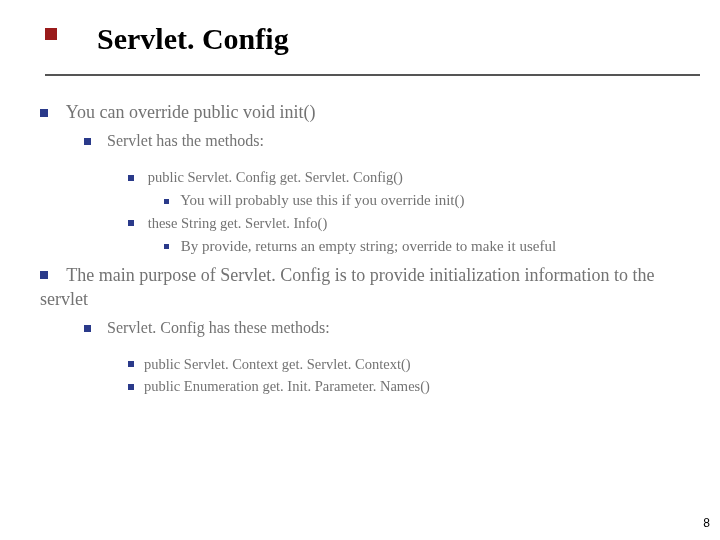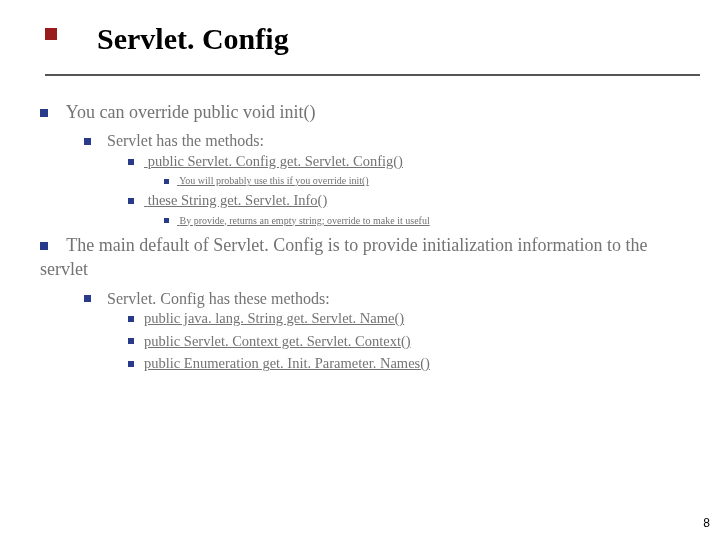--- a/index.html
+++ b/index.html
@@ -59,33 +59,33 @@
   .bullet-l2 > li { font-size: 16px; margin-bottom: 4px; }
   .bullet-l2 > li::before {
     content: "";
     display: inline-block;
     width: 7px; height: 7px;
     background: #2a3a8a;
     margin-right: 12px;
     vertical-align: middle;
     margin-top: -2px;
   }
-  .bullet-l3 { padding-left: 44px; margin-top: 0; text-decoration: underline; }
+  .bullet-l3 { padding-left: 44px; margin-top: 16px; }
   .bullet-l3 > li { font-size: 14.5px; margin-bottom: 3px; }
   .bullet-l3 > li::before {
     content: "";
     display: inline-block;
     width: 6px; height: 6px;
     background: #2a3a8a;
     margin-right: 10px;
     vertical-align: middle;
     margin-top: -2px;
   }
   .bullet-l4 { padding-left: 36px; margin-top: 3px; }
-  .bullet-l4 > li { font-size: 10px; margin-bottom: 2px; }
+  .bullet-l4 > li { font-size: 15px; margin-bottom: 2px; }
   .bullet-l4 > li::before {
     content: "";
     display: inline-block;
     width: 5px; height: 5px;
     background: #2a3a8a;
     margin-right: 8px;
     vertical-align: middle;
     margin-top: -2px;
   }
   .code {
@@ -133,26 +133,25 @@
                   <span>By provide, returns an empty string; override to make it useful</span>
                 </li>
               </ul>
             </li>
           </ul>
         </li>
       </ul>
     </li>
 
     <li>
-      <span>The main default of </span><span class="code">Servlet. Config</span><span> is to provide initialization information to the servlet</span>
+      <span>The main purpose of </span><span class="code">Servlet. Config</span><span> is to provide initialization information to the servlet</span>
       <ul class="bullet-l2">
         <li>
           <span class="code">Servlet. Config</span><span> has these methods:</span>
           <ul class="bullet-l3">
-            <li><span class="code">public java. lang. String get. Servlet. Name()</span></li>
             <li><span class="code">public Servlet. Context get. Servlet. Context()</span></li>
             <li><span class="code">public Enumeration get. Init. Parameter. Names()</span></li>
           </ul>
         </li>
       </ul>
     </li>
 
   </ul>
 </div>
 

